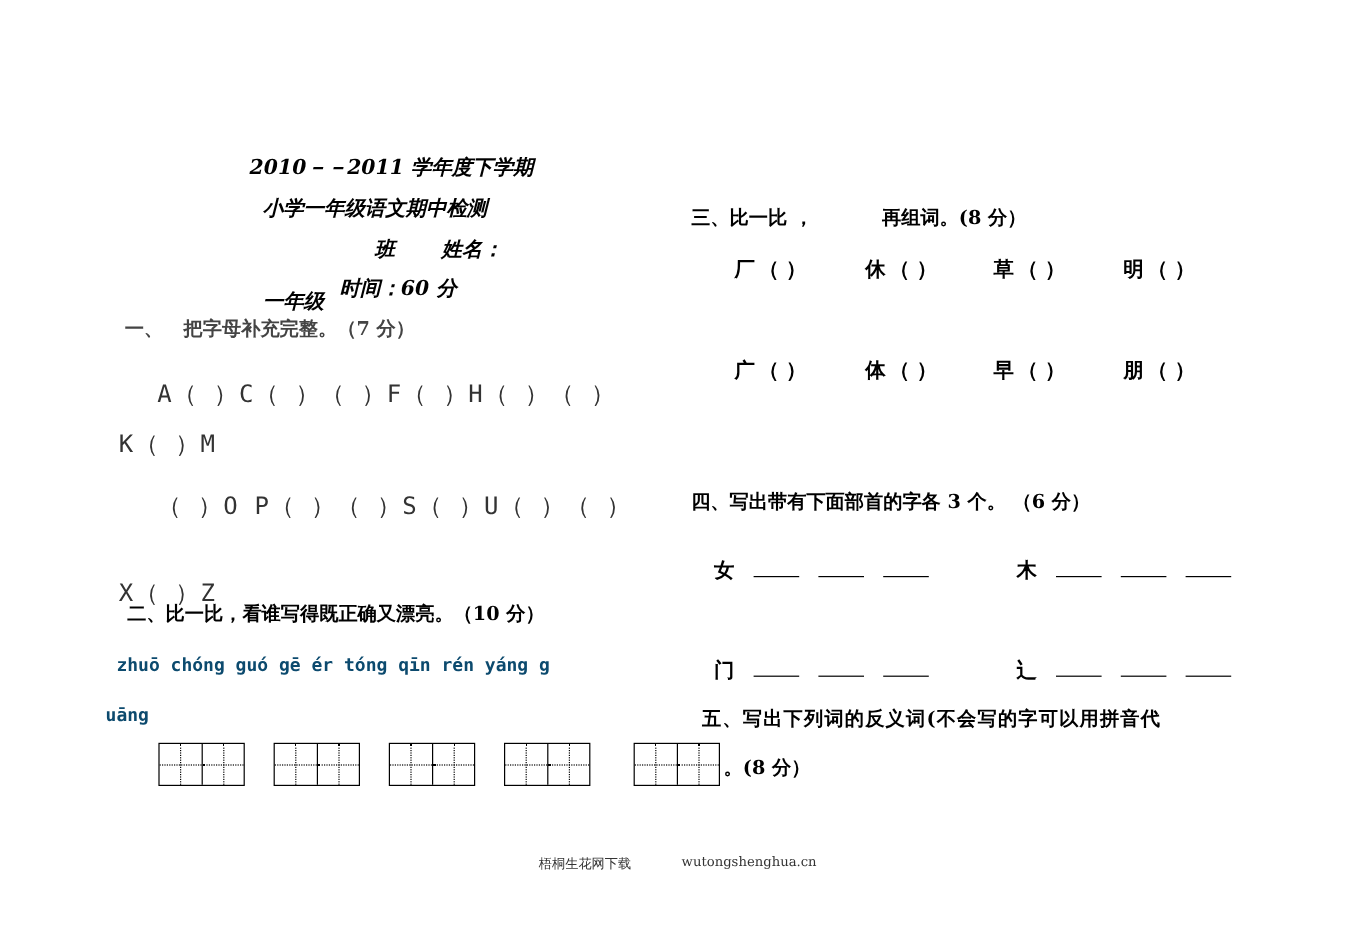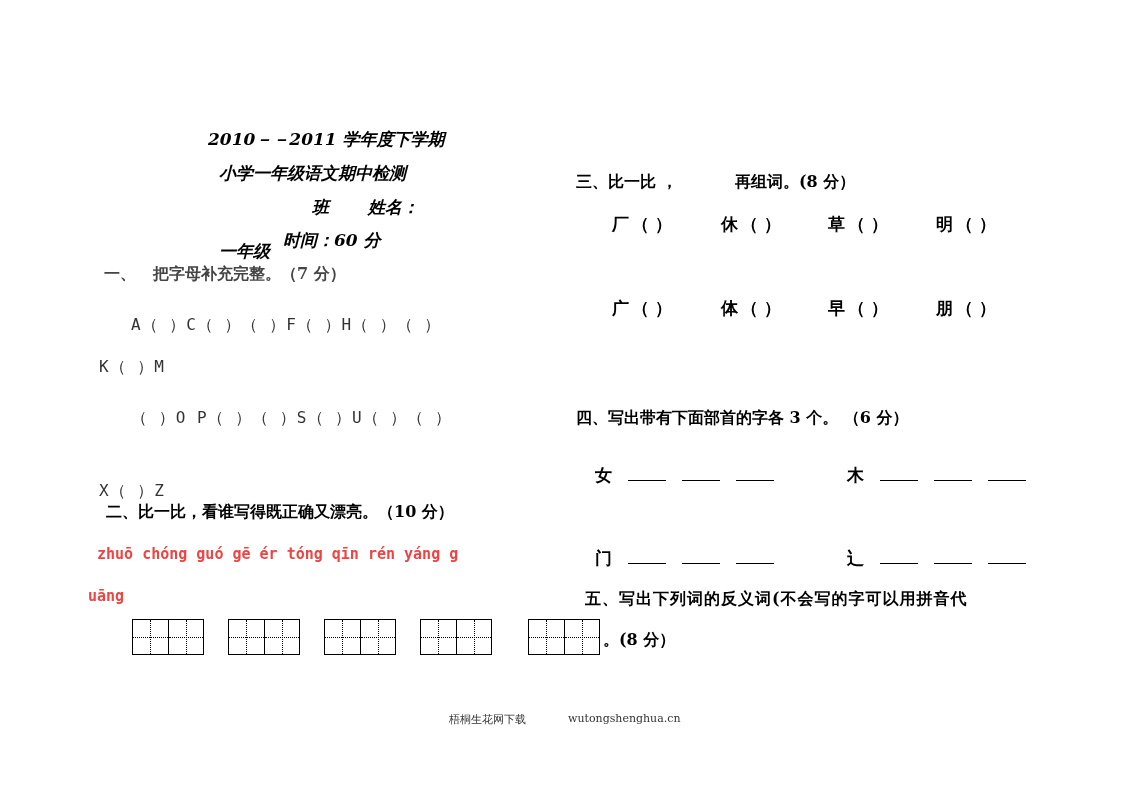--- a/index.html
+++ b/index.html
@@ -4,22 +4,22 @@
 <style>
   html, body { margin: 0; padding: 0; }
   body {
     width: 1122px; height: 793px; background: #ffffff; position: relative; overflow: hidden;
     font-family: "DejaVu Serif", "Liberation Serif", serif; color: #000;
   }
   .abs { position: absolute; white-space: nowrap; }
   .title { font-size: 17px; font-weight: bold; font-style: italic; }
   .sec { font-size: 16px; font-weight: bold; }
   .gray { color: #444444; }
-  .letters { font-family: "DejaVu Sans Mono", "Liberation Mono", monospace; font-size: 16px; color: #333; letter-spacing: 1px; }
-  .pinyin { font-family: "DejaVu Sans Mono", "Liberation Mono", monospace; font-size: 15px; font-weight: bold; color: #ef4444; }
+  .letters { font-family: "DejaVu Sans Mono", "Liberation Mono", monospace; font-size: 20px; color: #333; letter-spacing: 1px; }
+  .pinyin { font-family: "DejaVu Sans Mono", "Liberation Mono", monospace; font-size: 15px; font-weight: bold; color: #0c4a6e; }
   .grid {
     position: absolute; width: 72px; height: 36px; border: 1.5px solid #000; box-sizing: border-box;
     display: flex;
   }
   .cell { flex: 1; position: relative; box-sizing: border-box; }
   .cell + .cell { border-left: 1.5px solid #000; }
   .cell::before { content: ""; position: absolute; left: 50%; top: 0; bottom: 0; border-left: 1px dotted #000; }
   .cell::after { content: ""; position: absolute; top: 50%; left: 0; right: 0; border-top: 1px dotted #000; }
   .pair { font-size: 17px; font-weight: bold; }
   .blank { display: inline-block; width: 38px; border-bottom: 1.5px solid #000; margin-left: 16px; height: 14px; vertical-align: baseline; }

